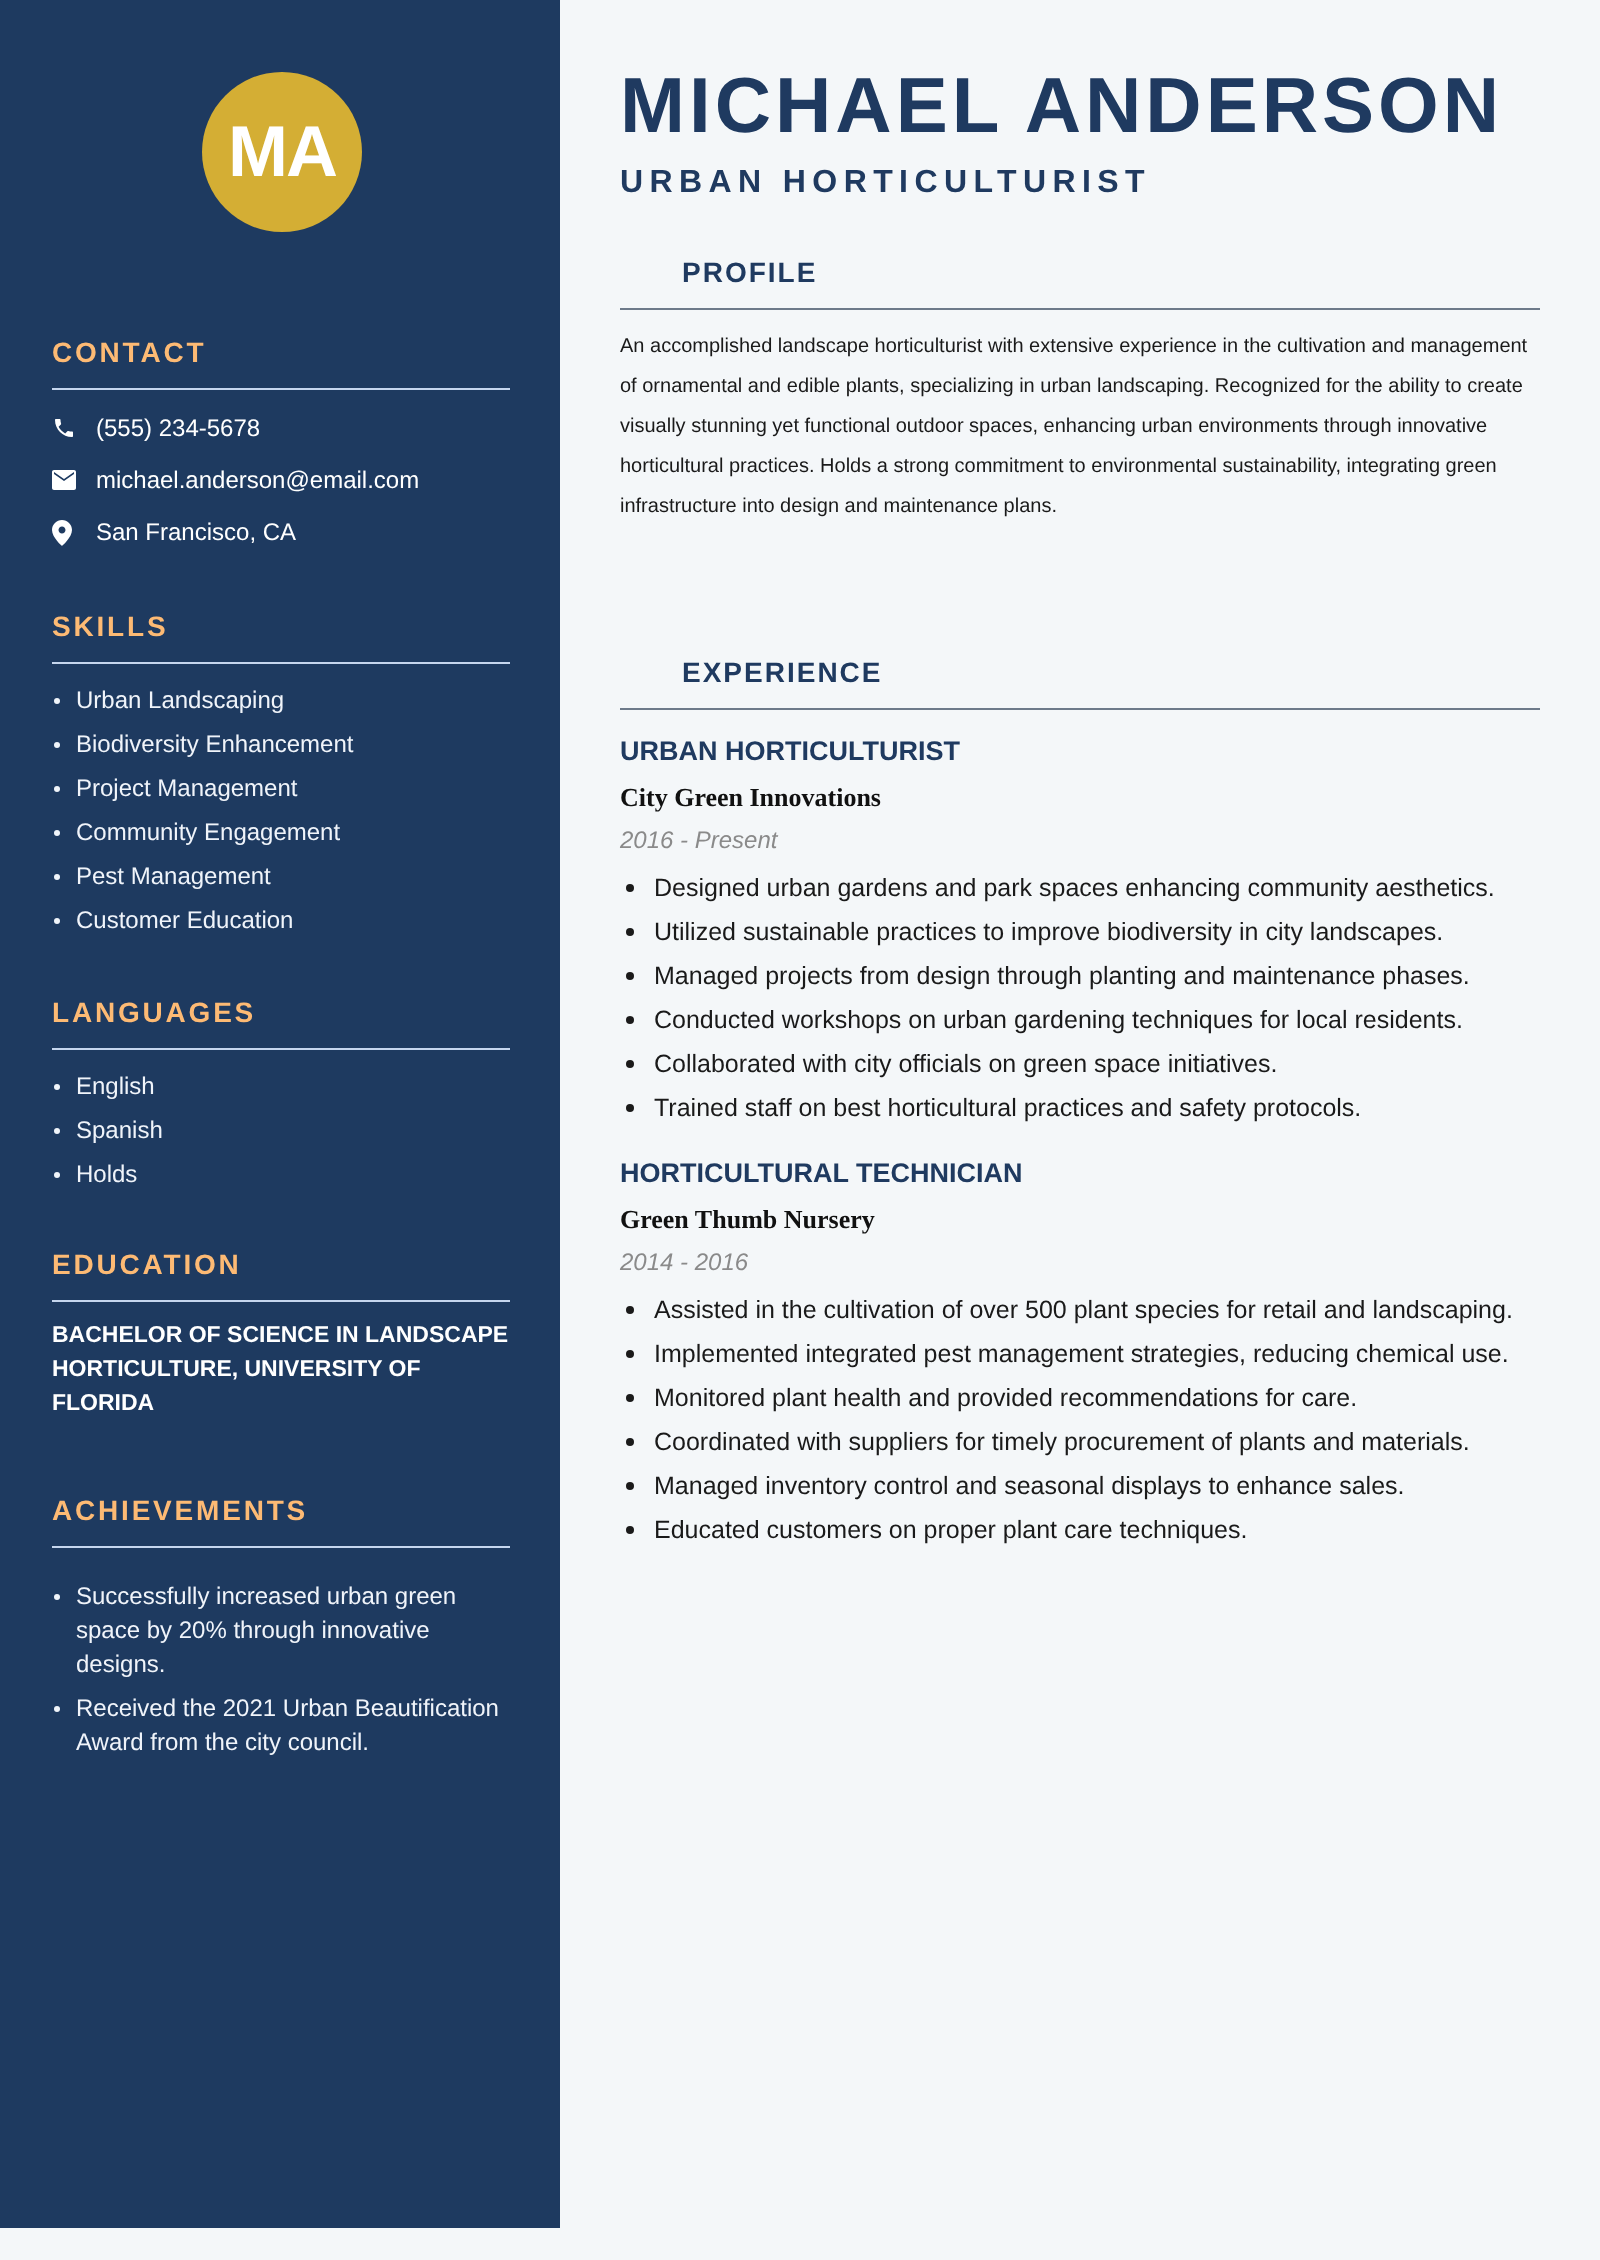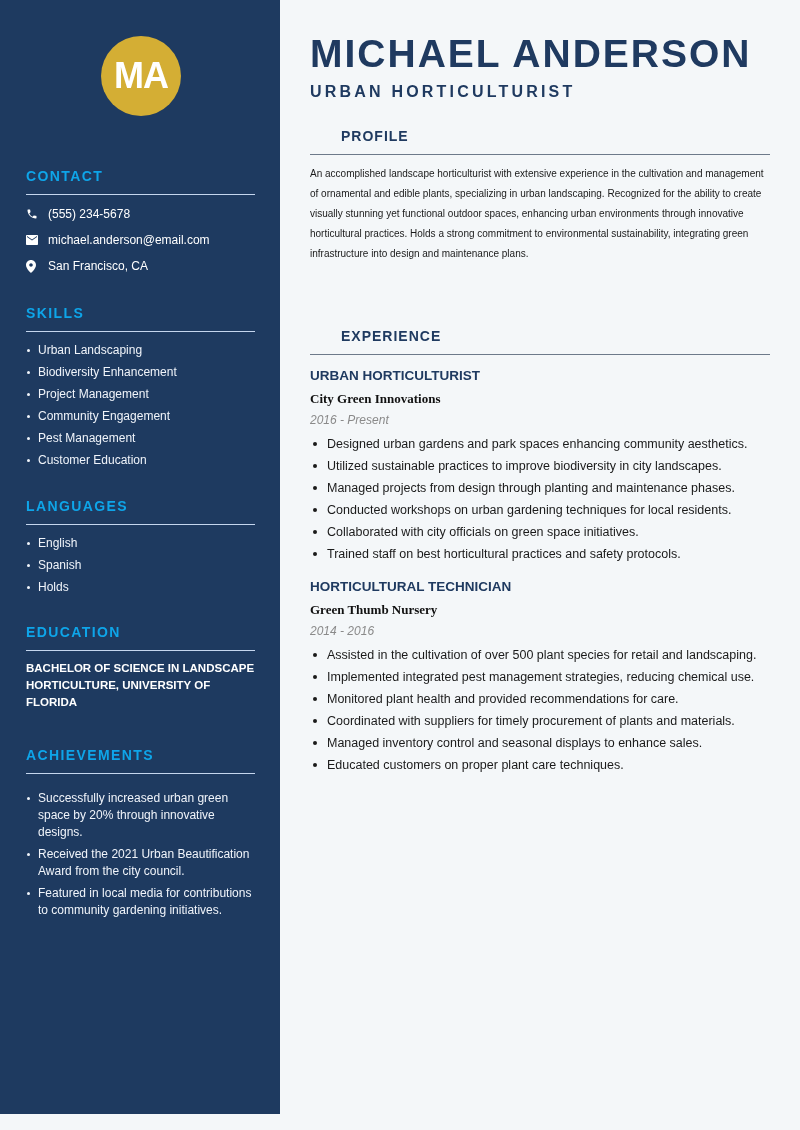--- a/index.html
+++ b/index.html
@@ -20,21 +20,21 @@
   .avatar {
     position: absolute; left: 101px; top: 36px;
     width: 80px; height: 80px; border-radius: 50%;
     background: #d4ae34;
     display: flex; align-items: center; justify-content: center;
     color: #ffffff; font-weight: bold; font-size: 36px; letter-spacing: -1px;
   }
   .side-section { position: absolute; left: 26px; width: 229px; }
   .side-heading {
     font-weight: bold; font-size: 14px; letter-spacing: 1.4px;
-    color: #0ea5e9; line-height: 16px;
+    color: #fdba74; line-height: 16px;
   }
   .side-rule {
     height: 1px; background: #c5d6ee; margin-top: 10px;
   }
   .contact-row {
     display: flex; align-items: center; height: 26px;
     font-size: 12px; color: #ffffff;
   }
   .contact-row .ic { width: 22px; display: flex; align-items: center; }
   .contact-row svg { display: block; }
@@ -159,21 +159,20 @@
     <div class="side-rule"></div>
     <p class="edu-text" style="margin-top:9px;">BACHELOR OF SCIENCE IN LANDSCAPE HORTICULTURE, UNIVERSITY OF FLORIDA</p>
   </section>
 
   <section class="side-section" style="top:747px;">
     <h3 class="side-heading">ACHIEVEMENTS</h3>
     <div class="side-rule"></div>
     <ul class="bullets ach" style="margin-top:16px;">
       <li>Successfully increased urban green space by 20% through innovative designs.</li>
       <li>Received the 2021 Urban Beautification Award from the city council.</li>
-      <li>Featured in local media for contributions to community gardening initiatives.</li>
     </ul>
   </section>
 </aside>
 
 <main class="main">
   <h1 class="name">MICHAEL ANDERSON</h1>
   <h2 class="title">URBAN HORTICULTURIST</h2>
 
   <section class="m-section" style="top:128px;">
     <h3 class="m-heading">PROFILE</h3>

